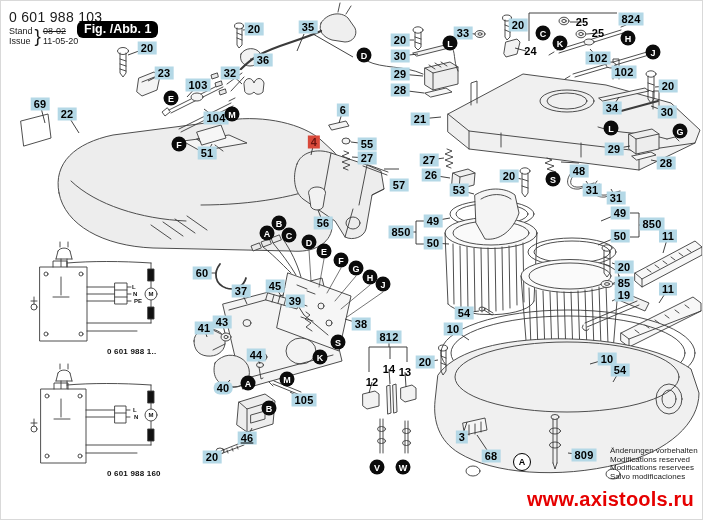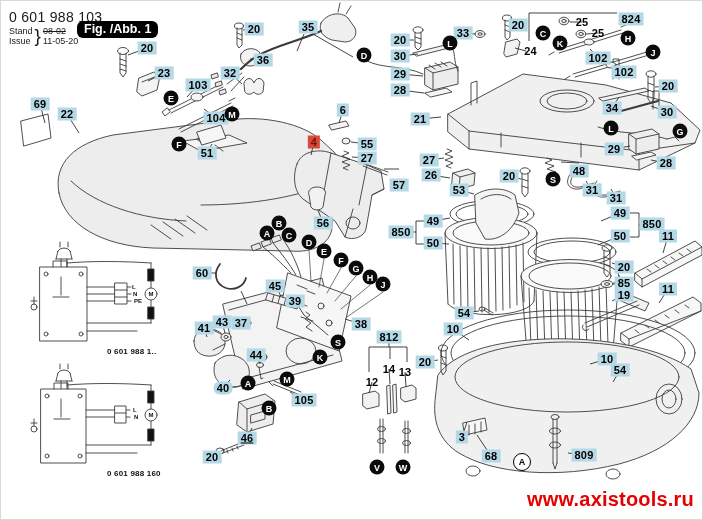--- a/index.html
+++ b/index.html
@@ -437,21 +437,21 @@
       <div class="callout cyan" style="left: 458px; top: 189px;">53</div>
       <div class="callout cyan" style="left: 508px; top: 175px;">20</div>
       <div class="callout cyan" style="left: 432px; top: 220px;">49</div>
       <div class="callout cyan" style="left: 400px; top: 231px;">850</div>
       <div class="callout cyan" style="left: 432px; top: 242px;">50</div>
       <div class="callout cyan" style="left: 463px; top: 312px;">54</div>
       <div class="callout cyan" style="left: 452px; top: 328px;">10</div>
       <div class="callout cyan" style="left: 606px; top: 358px;">10</div>
       <div class="callout cyan" style="left: 619px; top: 369px;">54</div>
       <div class="callout cyan" style="left: 201px; top: 272px;">60</div>
-      <div class="callout cyan" style="left: 240px; top: 290px; margin-top: 32px;">37</div>
+      <div class="callout cyan" style="left: 240px; top: 290px;">37</div>
       <div class="callout cyan" style="left: 274px; top: 285px;">45</div>
       <div class="callout cyan" style="left: 294px; top: 300px;">39</div>
       <div class="callout cyan" style="left: 221px; top: 321px;">43</div>
       <div class="callout cyan" style="left: 203px; top: 327px;">41</div>
       <div class="callout cyan" style="left: 255px; top: 354px; text-align: right;">44</div>
       <div class="callout cyan" style="left: 222px; top: 387px; border-radius: 6px;">40</div>
       <div class="callout cyan" style="left: 360px; top: 323px;">38</div>
       <div class="callout cyan" style="left: 303px; top: 399px;">105</div>
       <div class="callout cyan" style="left: 246px; top: 437px; text-decoration: underline;">46</div>
       <div class="callout cyan" style="left: 211px; top: 456px;">20</div>
@@ -515,15 +515,21 @@
   <span class="schtext sch-term" style="left:131px;top:283px;">L</span>
   <span class="schtext sch-term" style="left:132px;top:290px;">N</span>
   <span class="schtext sch-term" style="left:133px;top:297px;">PE</span>
   <span class="schtext sch-motor" style="left:150px;top:293px;">M</span>
   <span class="schtext sch-pn" style="left:106px;top:346px;">0 601 988 1..</span>
   <span class="schtext sch-term" style="left:132px;top:406px;">L</span>
   <span class="schtext sch-term" style="left:133px;top:413px;">N</span>
   <span class="schtext sch-motor" style="left:150px;top:414px;">M</span>
   <span class="schtext sch-pn" style="left:106px;top:468px;">0 601 988 160</span>
 
+  <div id="notice">
+    <span>Änderungen vorbehalten</span>
+    <span>Modifications reserved</span>
+    <span>Modifications reservees</span>
+    <span>Salvo modificaciones</span>
+  </div>
   <div id="watermark">www.axistools.ru</div>
 
 </div>
 
 </body></html>

